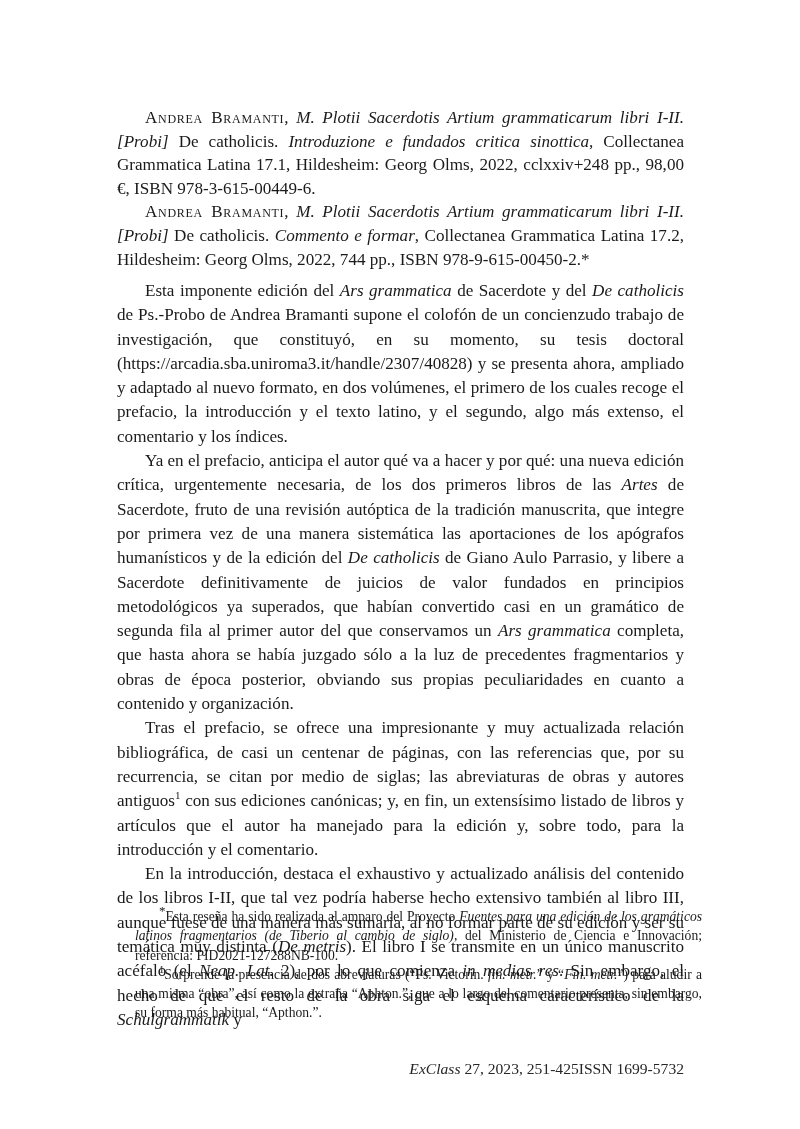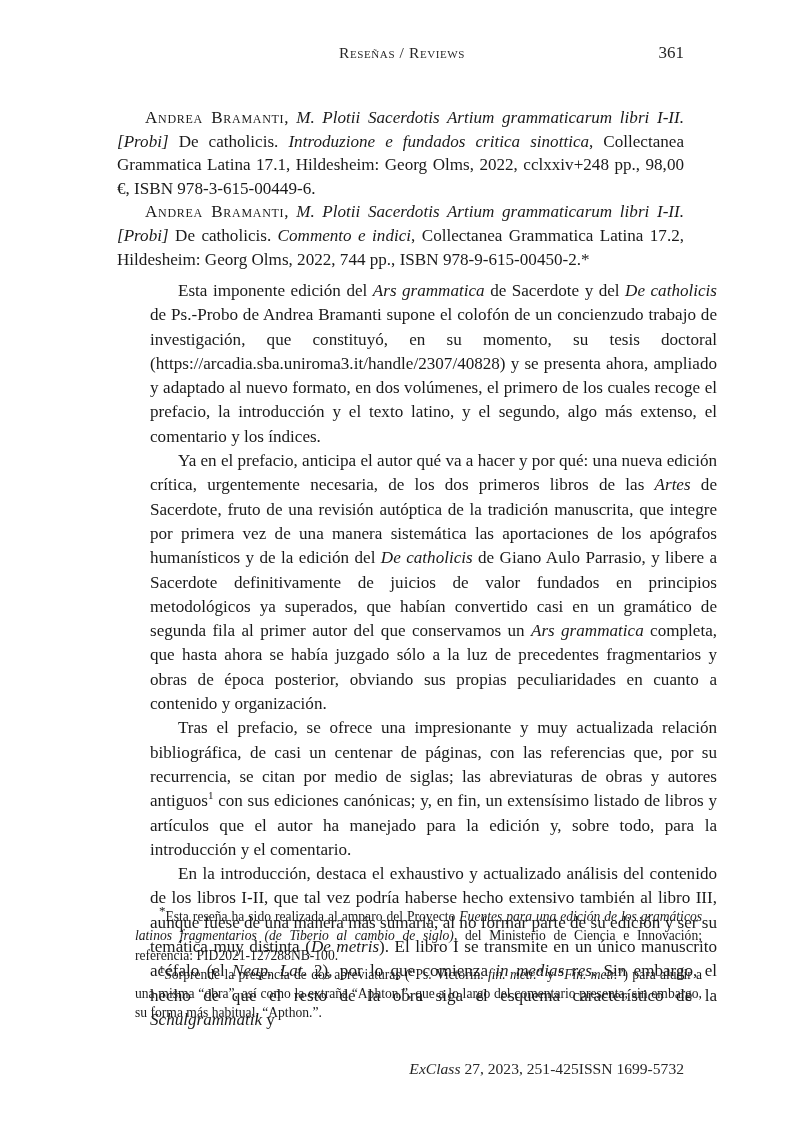--- a/index.html
+++ b/index.html
@@ -65,21 +65,20 @@
   
   .body-text {
     position: absolute;
     left: 117px;
     width: 567px;
     top: 279px;
     font-size: 17.1px;
     line-height: 24.3px;
     text-align: justify;
     text-justify: inter-word;
-    margin-left: 33px;
   }
   .body-text p {
     margin: 0;
     text-indent: 28px;
   }
   sup.fn-ref {
     font-size: 11px;
     vertical-align: super;
     line-height: 0;
   }
@@ -122,28 +121,24 @@
     font-size: 15.6px;
     color: #262626;
   }
   .footer-left, .footer-right { white-space: nowrap; }
 </style>
 </head>
 <body>
 
 <div class="page">
 
-  <div class="running-head">
-    <div class="running-head-title">Reseñas / Reviews</div>
-    <div class="running-head-folio">361</div>
-  </div>
 
   <div class="biblio">
     <p><span class="smallcaps">Andrea Bramanti</span><span>, </span><span class="it">M. Plotii Sacerdotis Artium grammaticarum libri I-II. [Probi]</span><span> De catholicis. </span><span class="it">Introduzione e fundados critica sinottica</span><span>, Collectanea Grammatica Latina 17.1, Hildesheim: Georg Olms, 2022, cclxxiv+248 pp., 98,00 €, ISBN 978-3-615-00449-6.</span></p>
-    <p><span class="smallcaps">Andrea Bramanti</span><span>, </span><span class="it">M. Plotii Sacerdotis Artium grammaticarum libri I-II. [Probi]</span><span> De catholicis. </span><span class="it">Commento e indici</span><span>, Collectanea Grammatica Latina 17.2, Hildesheim: Georg Olms, 2022, 744 pp., ISBN 978-9-615-00450-2.*</span></p>
+    <p><span class="smallcaps">Andrea Bramanti</span><span>, </span><span class="it">M. Plotii Sacerdotis Artium grammaticarum libri I-II. [Probi]</span><span> De catholicis. </span><span class="it">Commento e formar</span><span>, Collectanea Grammatica Latina 17.2, Hildesheim: Georg Olms, 2022, 744 pp., ISBN 978-9-615-00450-2.*</span></p>
   </div>
 
   <div class="body-text">
 
     <p><span>Esta imponente edición del </span><span class="it">Ars grammatica</span><span> de Sacerdote y del </span><span class="it">De catholicis</span><span> de Ps.-Probo de Andrea Bramanti supone el colofón de un concienzudo trabajo de investigación, que constituyó, en su momento, su tesis doctoral (https://arcadia.sba.uniroma3.it/handle/2307/40828) y se presenta ahora, ampliado y adaptado al nuevo formato, en dos volúmenes, el primero de los cuales recoge el prefacio, la introducción y el texto latino, y el segundo, algo más extenso, el comentario y los índices.</span></p>
 
     <p><span>Ya en el prefacio, anticipa el autor qué va a hacer y por qué: una nueva edición crítica, urgentemente necesaria, de los dos primeros libros de las </span><span class="it">Artes</span><span> de Sacerdote, fruto de una revisión autóptica de la tradición manuscrita, que integre por primera vez de una manera sistemática las aportaciones de los apógrafos humanísticos y de la edición del </span><span class="it">De catholicis</span><span> de Giano Aulo Parrasio, y libere a Sacerdote definitivamente de juicios de valor fundados en principios metodológicos ya superados, que habían convertido casi en un gramático de segunda fila al primer autor del que conservamos un </span><span class="it">Ars grammatica</span><span> completa, que hasta ahora se había juzgado sólo a la luz de precedentes fragmentarios y obras de época posterior, obviando sus propias peculiaridades en cuanto a contenido y organización.</span></p>
 
     <p><span>Tras el prefacio, se ofrece una impresionante y muy actualizada relación bibliográfica, de casi un centenar de páginas, con las referencias que, por su recurrencia, se citan por medio de siglas; las abreviaturas de obras y autores antiguos</span><sup class="fn-ref">1</sup><span> con sus ediciones canónicas; y, en fin, un extensísimo listado de libros y artículos que el autor ha manejado para la edición y, sobre todo, para la introducción y el comentario.</span></p>
 

